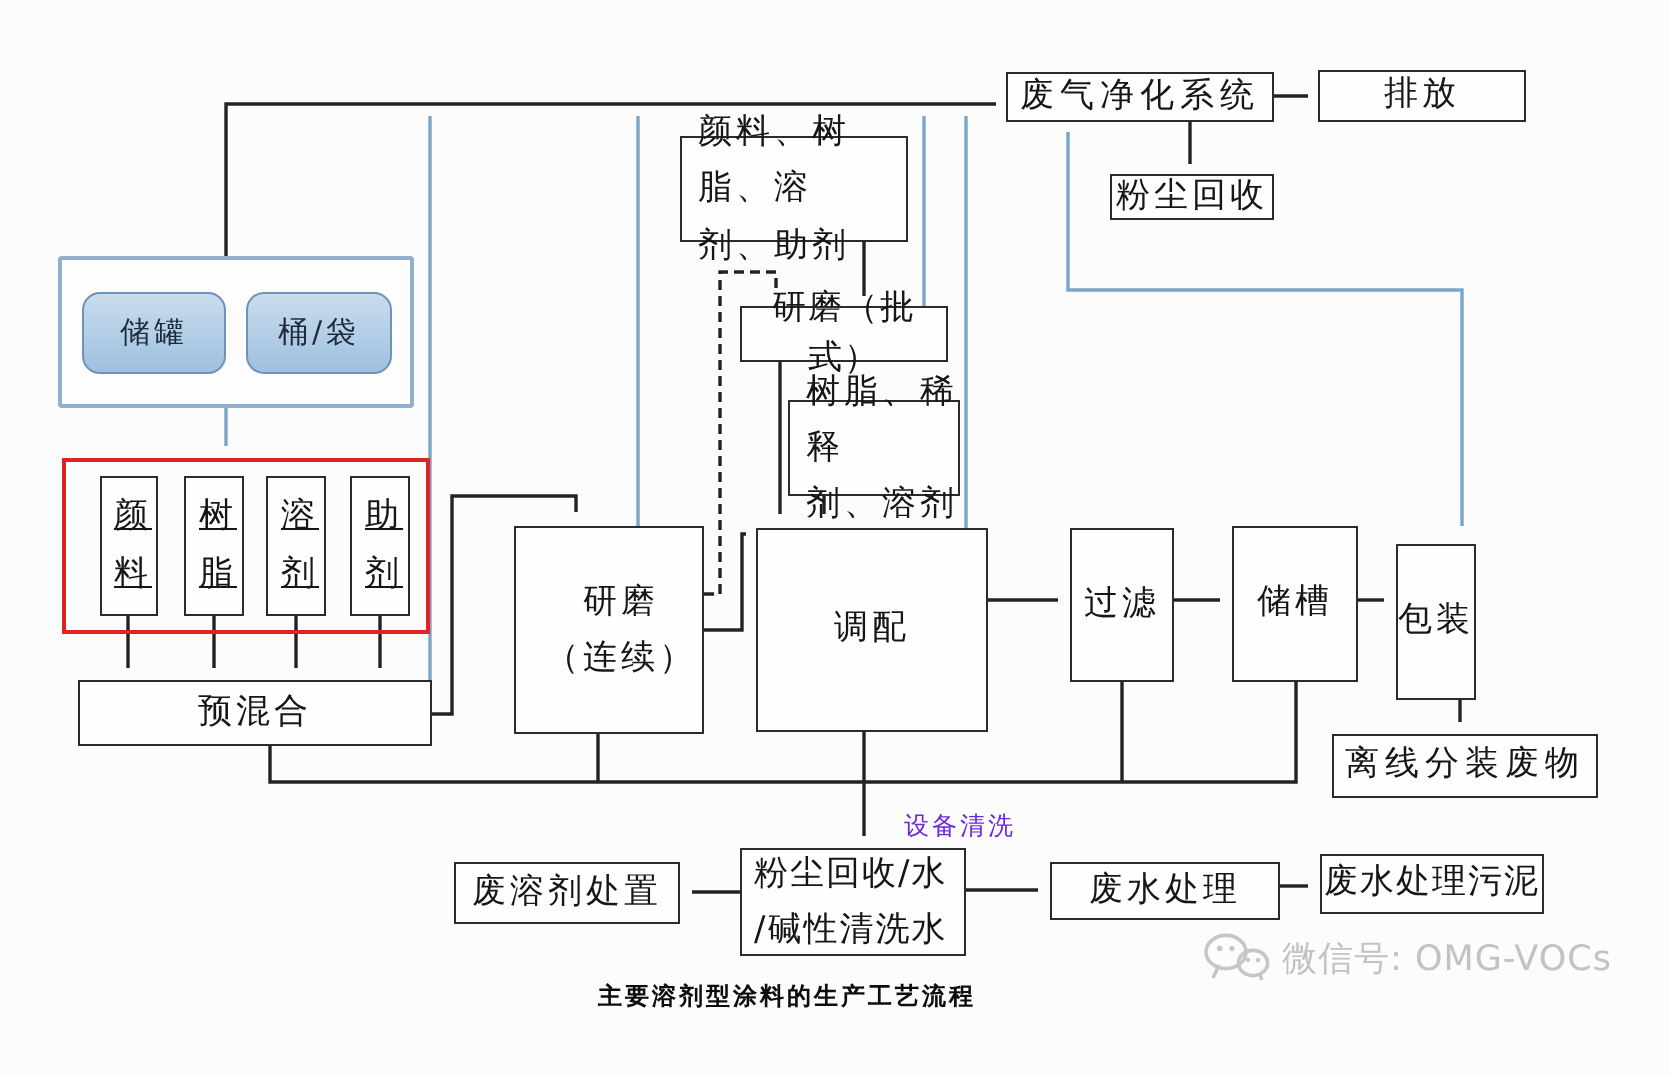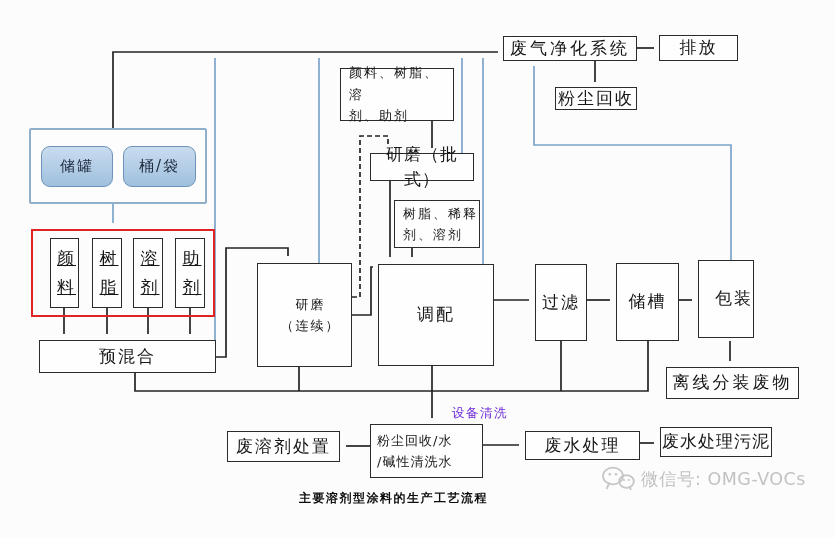--- a/index.html
+++ b/index.html
@@ -21,21 +21,21 @@
   svg.wires path.k{stroke:var(--line-black);stroke-width:1.7;}
   svg.wires path.k.dash{stroke-dasharray:5 3;}
   svg.wires path.b{stroke:var(--line-blue);stroke-width:1.7;}
   .mk-k{fill:var(--line-black);}
   .mk-b{fill:var(--line-blue);}
 
   .n{position:absolute;box-sizing:border-box;border:1.6px solid #2b2b2b;background:#fefefe;
      display:flex;align-items:center;justify-content:center;text-align:center;
      font-size:17px;line-height:1.5;letter-spacing:2px;}
   .n.two{flex-direction:column;align-items:flex-start;justify-content:center;
-     text-align:left;padding-left:8px;letter-spacing:2px;font-size:13px;line-height:1.65;}
+     text-align:left;padding-left:8px;letter-spacing:2px;font-size:17px;line-height:1.65;}
   .n.twoc{flex-direction:column;align-items:center;text-align:center;padding-left:12px;}
   .vert span{display:block;width:15px;word-break:break-all;line-height:1.7;margin:0 auto;text-decoration:underline;}
 
   #g-storage{left:29px;top:128px;width:178px;height:76px;border:2px solid #8fafca;background:#fdfdfd;border-radius:2px;}
   .bluenode{position:absolute;box-sizing:border-box;border:1.5px solid var(--blue-node-border);
      border-radius:9px;background:linear-gradient(180deg,var(--blue-node-top),var(--blue-node-bottom));
      display:flex;align-items:center;justify-content:center;font-size:15px;letter-spacing:2px;color:#1d2a3d;}
   #n-tank{left:41px;top:146px;width:72px;height:41px;}
   #n-barrel{left:123px;top:146px;width:73px;height:41px;}
   #g-red{left:31px;top:229px;width:184px;height:88px;border:2.5px solid var(--box-red);background:transparent;}
@@ -46,25 +46,25 @@
   #n-additive{left:175px;top:238px;width:30px;height:70px;}
   #n-premix{left:39px;top:340px;width:177px;height:33px;}
 
   #n-rawmat{left:340px;top:68px;width:114px;height:53px;}
   #n-millbatch{left:370px;top:153px;width:104px;height:28px;letter-spacing:1px;}
   #n-resdil{left:394px;top:200px;width:86px;height:48px;}
   #n-millcont{left:257px;top:263px;width:95px;height:104px;}
   #n-blend{left:378px;top:264px;width:116px;height:102px;}
   #n-filter{left:535px;top:264px;width:52px;height:77px;}
   #n-trough{left:616px;top:263px;width:63px;height:78px;}
-  #n-pack{left:698px;top:260px;width:56px;height:78px;justify-content:flex-end;}
+  #n-pack{left:698px;top:272px;width:40px;height:78px;justify-content:flex-end;}
   #n-offline{left:666px;top:367px;width:133px;height:32px;letter-spacing:3px;}
 
   #n-gas{left:503px;top:36px;width:134px;height:25px;letter-spacing:3px;}
-  #n-emit{left:659px;top:35px;width:79px;height:26px;}
+  #n-emit{left:659px;top:35px;width:104px;height:26px;}
   #n-dust{left:555px;top:87px;width:82px;height:23px;}
 
   #n-wash{left:370px;top:424px;width:113px;height:54px;padding-left:6px;letter-spacing:1px;}
   #n-wsolv{left:227px;top:431px;width:113px;height:31px;}
   #n-wwater{left:525px;top:431px;width:115px;height:29px;}
   #n-sludge{left:660px;top:427px;width:112px;height:30px;letter-spacing:1px;}
 
   .plain{position:absolute;font-size:12.5px;letter-spacing:1.5px;color:#6d28d9;}
   #lbl-clean{left:452px;top:405px;}
   #caption{left:299px;top:490px;font-weight:bold;font-size:12px;letter-spacing:1.5px;color:#0d0d0d;}

